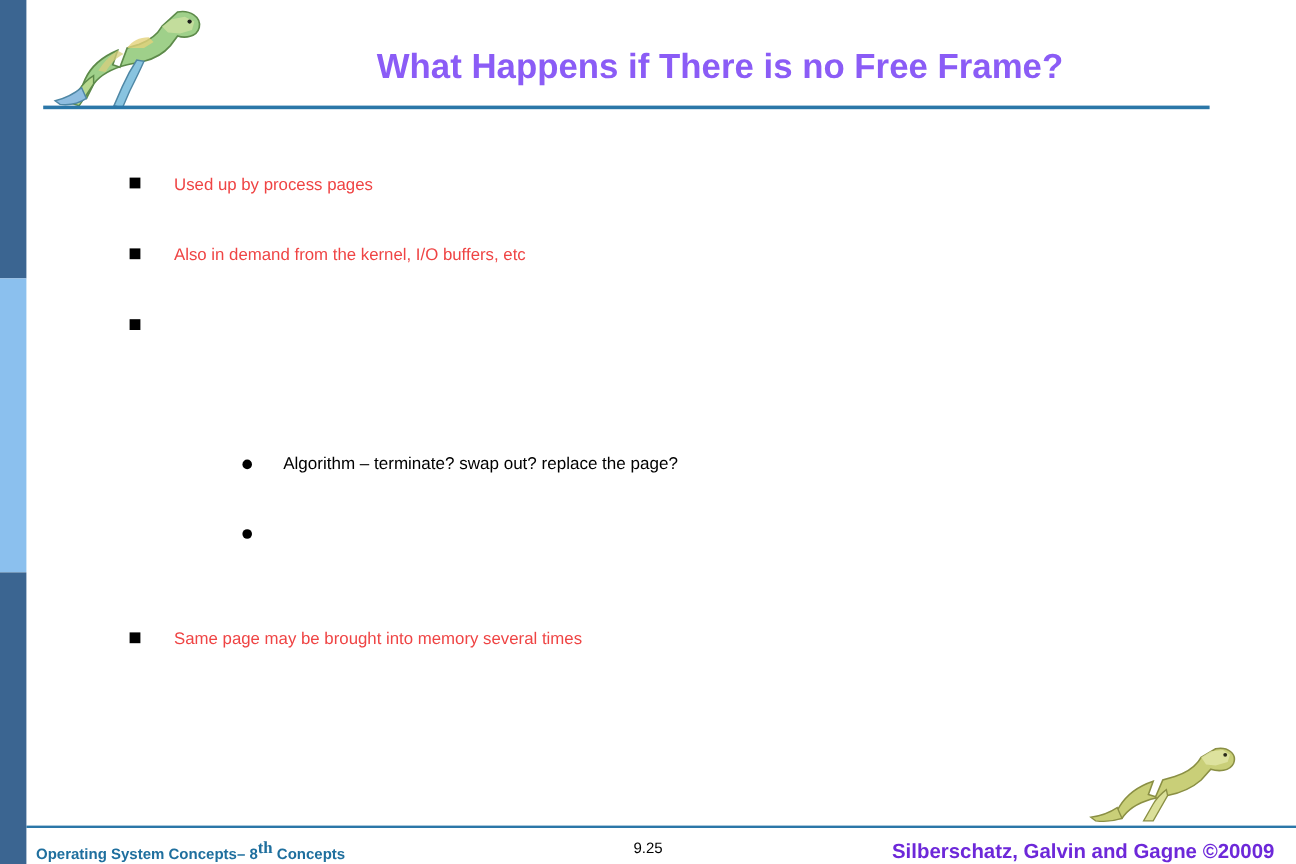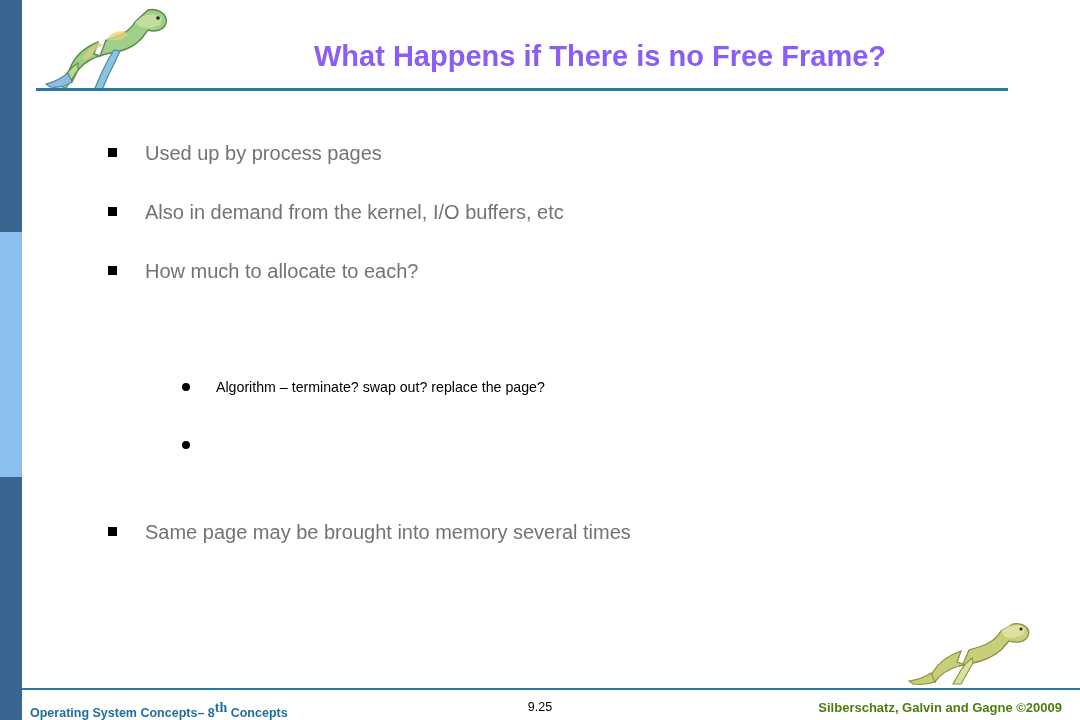--- a/index.html
+++ b/index.html
@@ -97,28 +97,29 @@
   }
   .marker-sq {
     width: 9px;
     height: 9px;
     background: #000000;
     margin-top: 8px;
     flex: 0 0 auto;
   }
   .lvl1 .text {
     margin-left: 28px;
-    font-size: 20px;
-    color: #737373;
+    font-size: 14px;
+    color: #ef4444;
     line-height: 26px;
     white-space: nowrap;
   }
   .lvl2 {
     padding-left: 182px;
     height: 29px;
+    margin-left: 20px;
   }
   .marker-dot {
     width: 8px;
     height: 8px;
     border-radius: 50%;
     background: #000000;
     margin-top: 9px;
     flex: 0 0 auto;
   }
   .lvl2 .text {
@@ -162,23 +163,23 @@
     width: 1080px;
     text-align: center;
     font-size: 12.5px;
     font-weight: normal;
     color: #000000;
   }
   .footer-right {
     position: absolute;
     right: 18px;
     top: 700px;
-    font-size: 13px;
+    font-size: 17px;
     font-weight: bold;
-    color: #4d7c0f;
+    color: #6d28d9;
     white-space: nowrap;
   }
 </style>
 </head>
 <body>
 
 <div class="left-bar-top"></div>
 <div class="left-bar-mid"></div>
 <div class="left-bar-bottom"></div>
 
@@ -209,21 +210,20 @@
   <div class="sp-sm"></div>
 
   <div class="bullet-row lvl1">
     <span class="marker-sq"></span>
     <span class="text">Also in demand from the kernel, I/O buffers, etc</span>
   </div>
   <div class="sp-sm"></div>
 
   <div class="bullet-row lvl1">
     <span class="marker-sq"></span>
-    <span class="text">How much to allocate to each?</span>
   </div>
   <div class="sp-lg"></div>
   <div class="sp-sm"></div>
 
   <div class="sp-md"></div>
 
   <div class="bullet-row lvl2">
     <span class="marker-dot"></span>
     <span class="text">Algorithm – terminate? swap out? replace the page?</span>
   </div>

